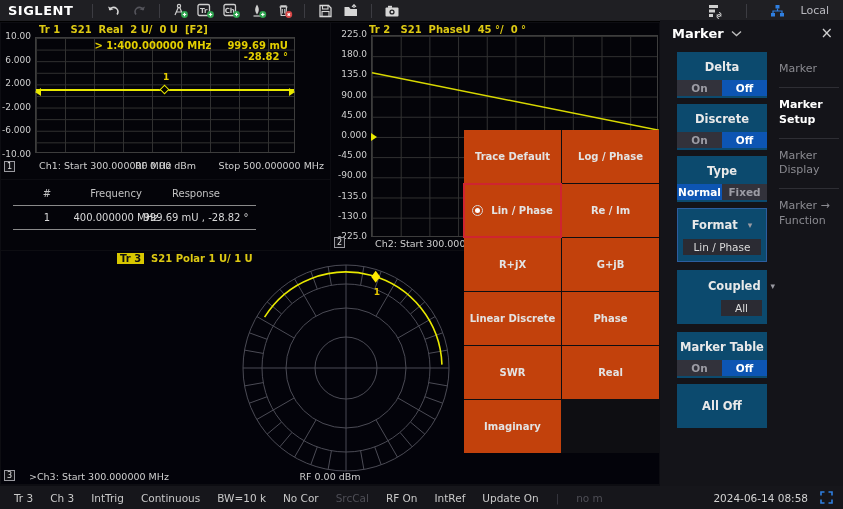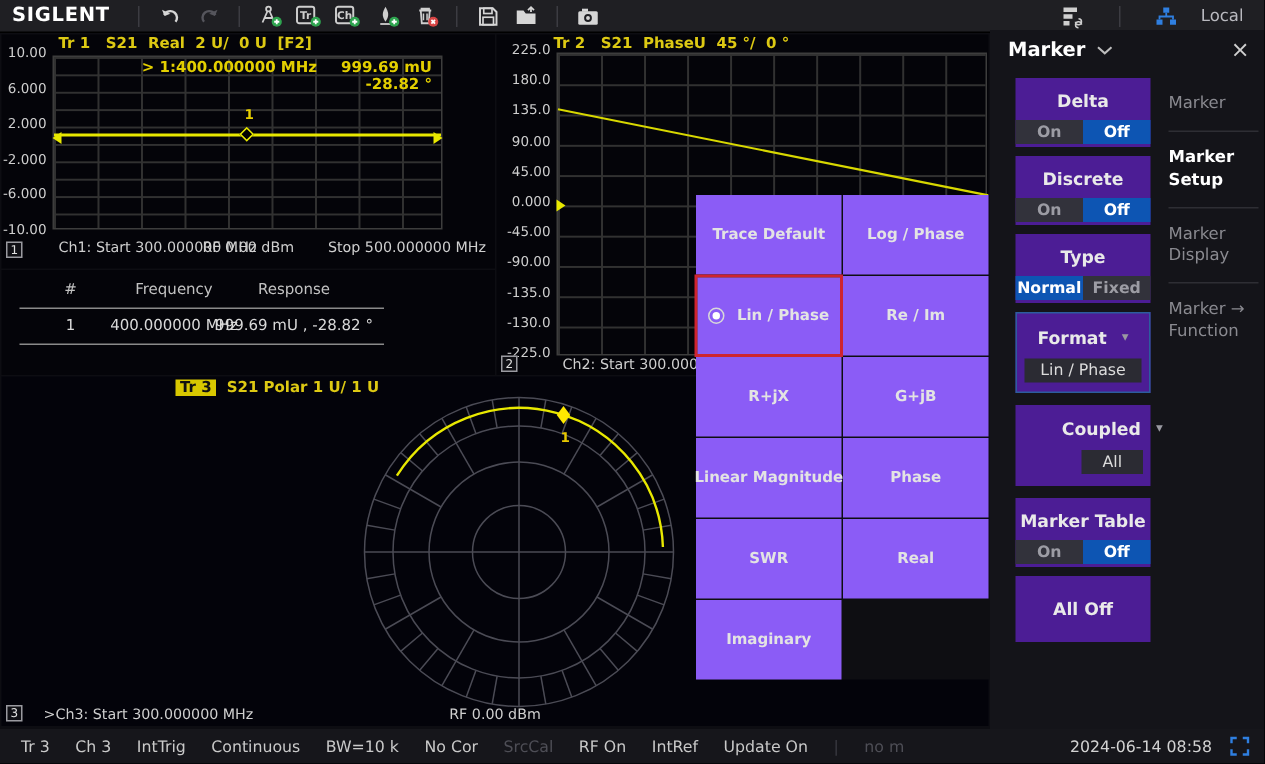--- a/index.html
+++ b/index.html
@@ -58,35 +58,35 @@
   .mt-line { position:absolute; left:12px; width:243px; height:1px; background:#8a8a8a; }
 
   
   .tr3-head { position:absolute; top:2px; left:116px; font-size:10px; font-weight:bold; z-index:3; display:flex; gap:7px; }
   .tr3-badge { background:#d8c700; color:#111; padding:0 3px; }
   .tr3-title { color:#ddc913; }
 
   
   #format-grid { position:absolute; left:464px; top:130px; width:196px; z-index:50;
                  display:grid; grid-template-columns:97px 97px; grid-auto-rows:53px; gap:1px; background:#0e0e12; }
-  .fmt-cell { background:#8b5cf6; color:#e3e3e3; font-size:10px; font-weight:bold;
+  .fmt-cell { background:#c2410c; color:#e3e3e3; font-size:10px; font-weight:bold;
               display:flex; align-items:center; justify-content:center; gap:8px; position:relative; white-space:nowrap; }
   .fmt-cell.empty { background:transparent; }
   .fmt-cell.sel { border:1px solid #2c5d9e; }
   .fmt-cell.sel::after { content:''; position:absolute; inset:-2px; border:2px solid #cf2430; pointer-events:none; }
   .radio { width:11px; height:11px; border:1px solid #d8d8d8; border-radius:50%; position:relative; flex:0 0 auto; }
   .radio::after { content:''; position:absolute; left:2px; top:2px; width:5px; height:5px; border-radius:50%; background:#fff; }
 
   
   #menu { position:absolute; left:660px; top:20px; width:183px; height:466px; background:#141419; z-index:10; }
   .menu-header { position:absolute; left:12px; top:6px; right:10px; display:flex; align-items:center; }
   .menu-title { color:#fff; font-weight:bold; font-size:13px; }
   .menu-caret { margin-left:7px; }
   .menu-close { margin-left:auto; color:#cfcfcf; font-size:15px; line-height:15px; }
-  .block { position:absolute; left:17px; width:90px; background:#4c1d95; }
+  .block { position:absolute; left:17px; width:90px; background:#0c4a6e; }
   .blk-label { color:#e9e9e9; font-size:11.5px; font-weight:bold; text-align:center; }
   .toggle { display:flex; height:16px; margin-top:6px; font-size:10.5px; font-weight:bold; }
   .toggle span { flex:1; text-align:center; line-height:16px; }
   .tg-idle { background:#32323b; color:#9c9ca4; }
   .tg-act { background:#0d55b3; color:#fff; }
   .drop-label { display:flex; justify-content:center; align-items:center; gap:10px; color:#e9e9e9; font-size:11.5px; font-weight:bold; }
   .caret-glyph { color:#9a9aa2; font-size:9px; }
   .drop-value { margin:7px 5px 0 5px; background:#2b2b33; color:#dcdcdc; font-size:10.5px; text-align:center; padding:2px 0; }
   .blue-border { border:1px solid #2c5d9e; }
   
@@ -354,21 +354,21 @@
       <div class="fmt-cell">
         <span>Re / Im</span>
       </div>
       <div class="fmt-cell">
         <span>R+jX</span>
       </div>
       <div class="fmt-cell">
         <span>G+jB</span>
       </div>
       <div class="fmt-cell">
-        <span>Linear Magnitude</span>
+        <span>Linear Discrete</span>
       </div>
       <div class="fmt-cell">
         <span>Phase</span>
       </div>
       <div class="fmt-cell">
         <span>SWR</span>
       </div>
       <div class="fmt-cell">
         <span>Real</span>
       </div>

